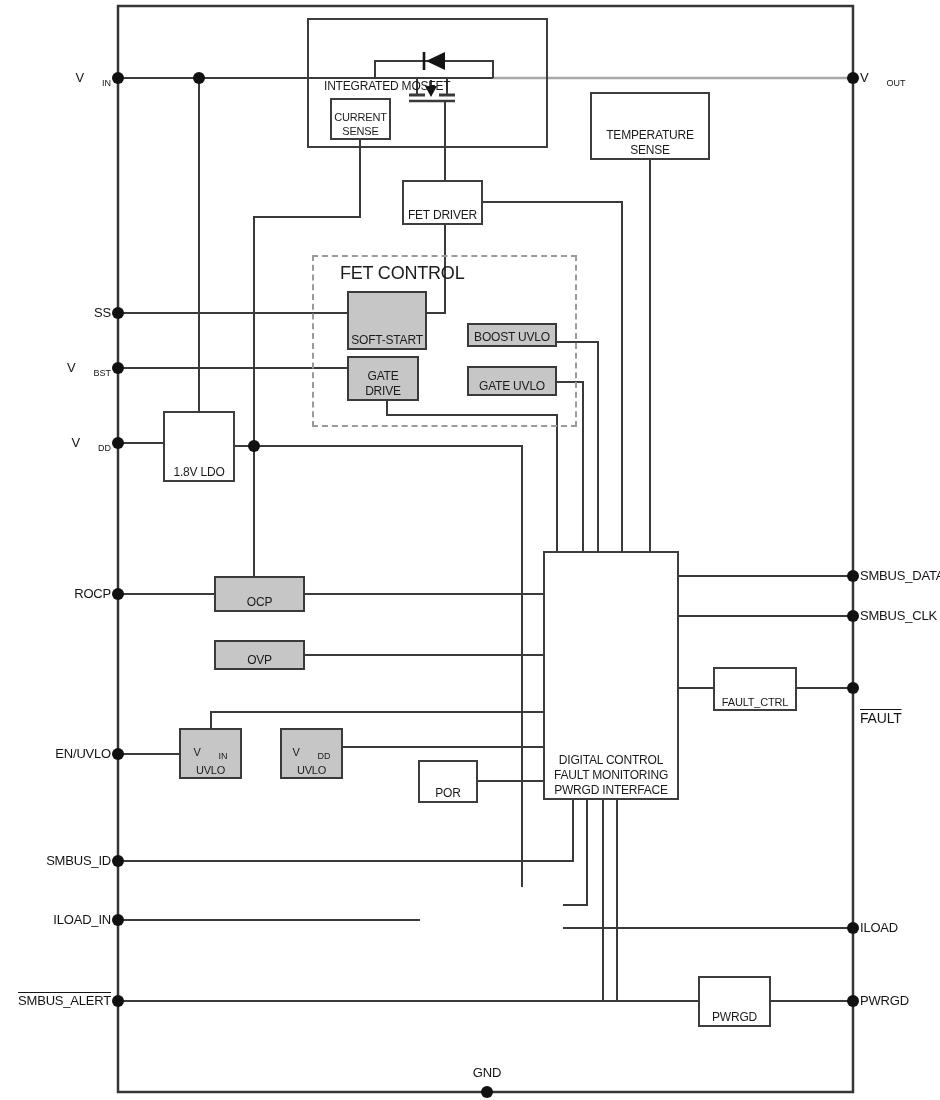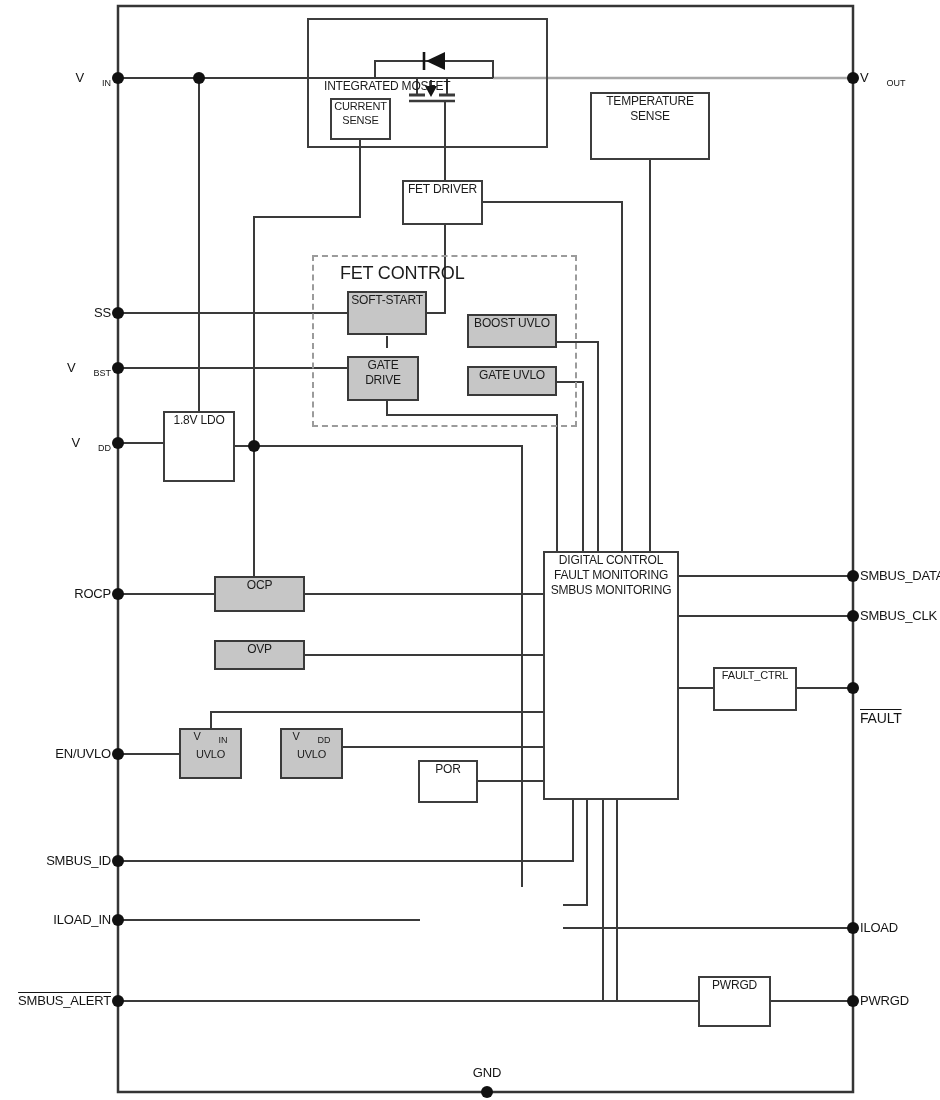--- a/index.html
+++ b/index.html
@@ -2,21 +2,21 @@
 <html><head>
 <meta charset="utf-8">
 <style>
   html,body{margin:0;padding:0;background:#ffffff;}
   #page{position:relative;width:940px;height:1100px;background:#ffffff;overflow:hidden;
         font-family:"Liberation Sans","DejaVu Sans",sans-serif;color:#1a1a1a;}
   #wires{position:absolute;left:0;top:0;z-index:0;}
   .group{position:absolute;box-sizing:border-box;border:2px dashed #9b9b9b;background:transparent;z-index:1;}
   .group-label{position:absolute;font-size:18px;letter-spacing:-0.2px;color:#1c1c1c;white-space:nowrap;}
   .box{position:absolute;box-sizing:border-box;border:2px solid #3d3d3d;background:#ffffff;
-       display:flex;flex-direction:column;align-items:center;justify-content:flex-start;text-align:center;
+       display:flex;flex-direction:column;align-items:center;justify-content:flex-end;text-align:center;
        font-size:12px;line-height:15px;letter-spacing:-0.2px;color:#1b1b1b;z-index:2;}
   .box.gray{background:#c6c6c6;border-color:#3a3a3a;}
   .box.hollow{background:transparent;justify-content:center;align-items:flex-start;
               text-align:left;padding:7px 0 0 15px;}
   .box.small{font-size:11px;line-height:13.5px;}
   .pin-label{position:absolute;font-size:13px;line-height:18px;color:#141414;letter-spacing:-0.2px;
              white-space:nowrap;z-index:3;}
   .pin-left{left:0;width:111px;text-align:right;}
   .pin-right{left:860px;}
   .pin-center{text-align:center;}
@@ -118,29 +118,29 @@
 
   <div class="box" style="left:590px;top:92px;width:120px;height:68px">
     <div>TEMPERATURE</div>
     <div>SENSE</div>
   </div>
 
   <div class="box" style="left:402px;top:180px;width:81px;height:45px">
     <div>FET DRIVER</div>
   </div>
 
-  <div class="box gray" style="left:347px;top:291px;width:80px;height:44px">
+  <div class="box gray" style="left:347px;top:291px;width:80px;height:59px">
     <div>SOFT-START</div>
   </div>
 
   <div class="box gray" style="left:347px;top:356px;width:72px;height:45px">
     <div>GATE DRIVE</div>
   </div>
 
-  <div class="box gray" style="left:467px;top:314px;width:90px;height:34px">
+  <div class="box gray" style="left:467px;top:323px;width:90px;height:24px">
     <div>BOOST UVLO</div>
   </div>
 
   <div class="box gray" style="left:467px;top:366px;width:90px;height:30px">
     <div>GATE UVLO</div>
   </div>
 
   <div class="box" style="left:163px;top:411px;width:72px;height:71px">
     <div>1.8V LDO</div>
   </div>
@@ -163,21 +163,21 @@
   <div class="box gray small" style="left:280px;top:728px;width:63px;height:51px">
     <div>
       <span>V</span><sub>DD</sub>
     </div>
     <div>UVLO</div>
   </div>
 
   <div class="box" style="left:543px;top:551px;width:136px;height:249px">
     <div>DIGITAL CONTROL</div>
     <div>FAULT MONITORING</div>
-    <div>SMBUS MONITORING</div>
+    <div>PWRGD INTERFACE</div>
   </div>
 
   <div class="box small" style="left:713px;top:667px;width:84px;height:44px">
     <div>FAULT_CTRL</div>
   </div>
 
   <div class="box" style="left:418px;top:760px;width:60px;height:43px">
     <div>POR</div>
   </div>
 

